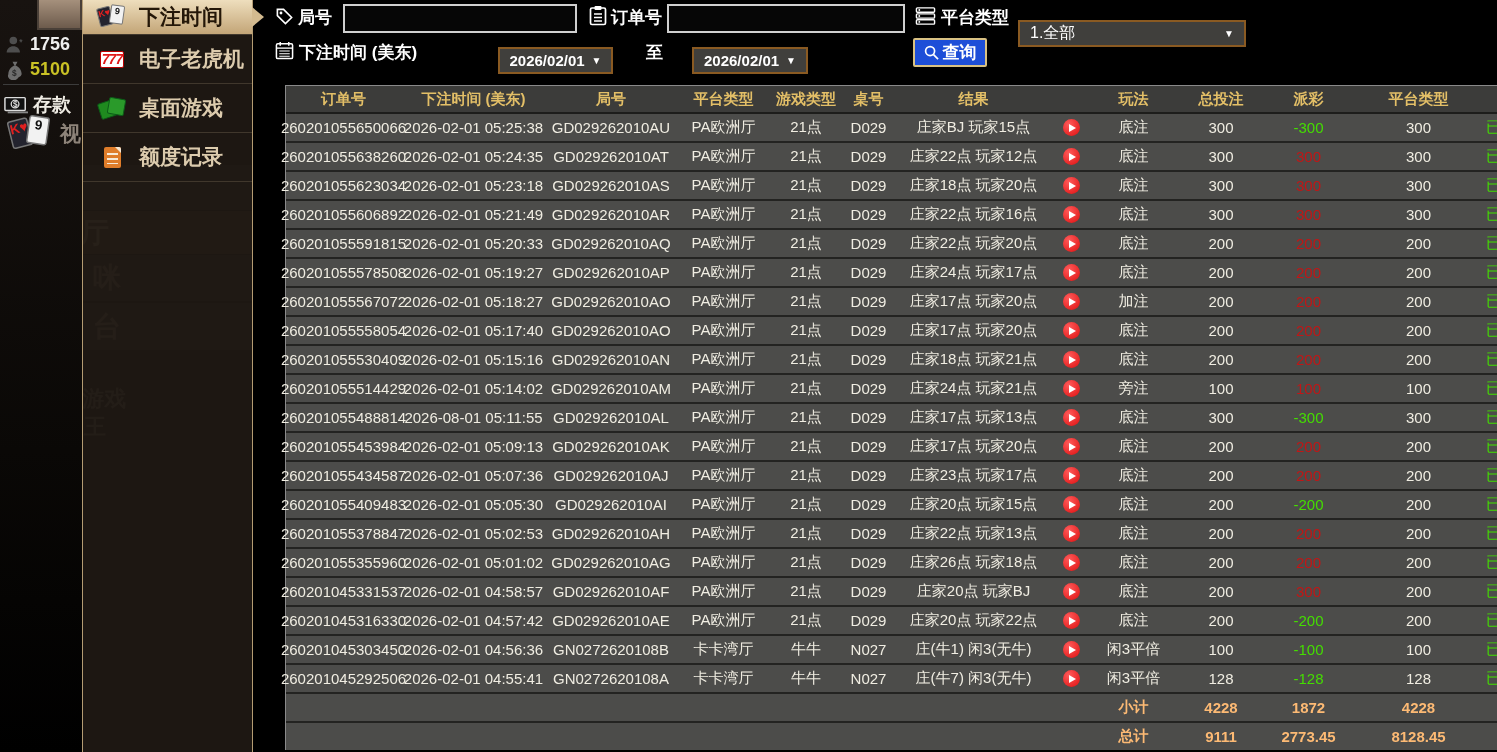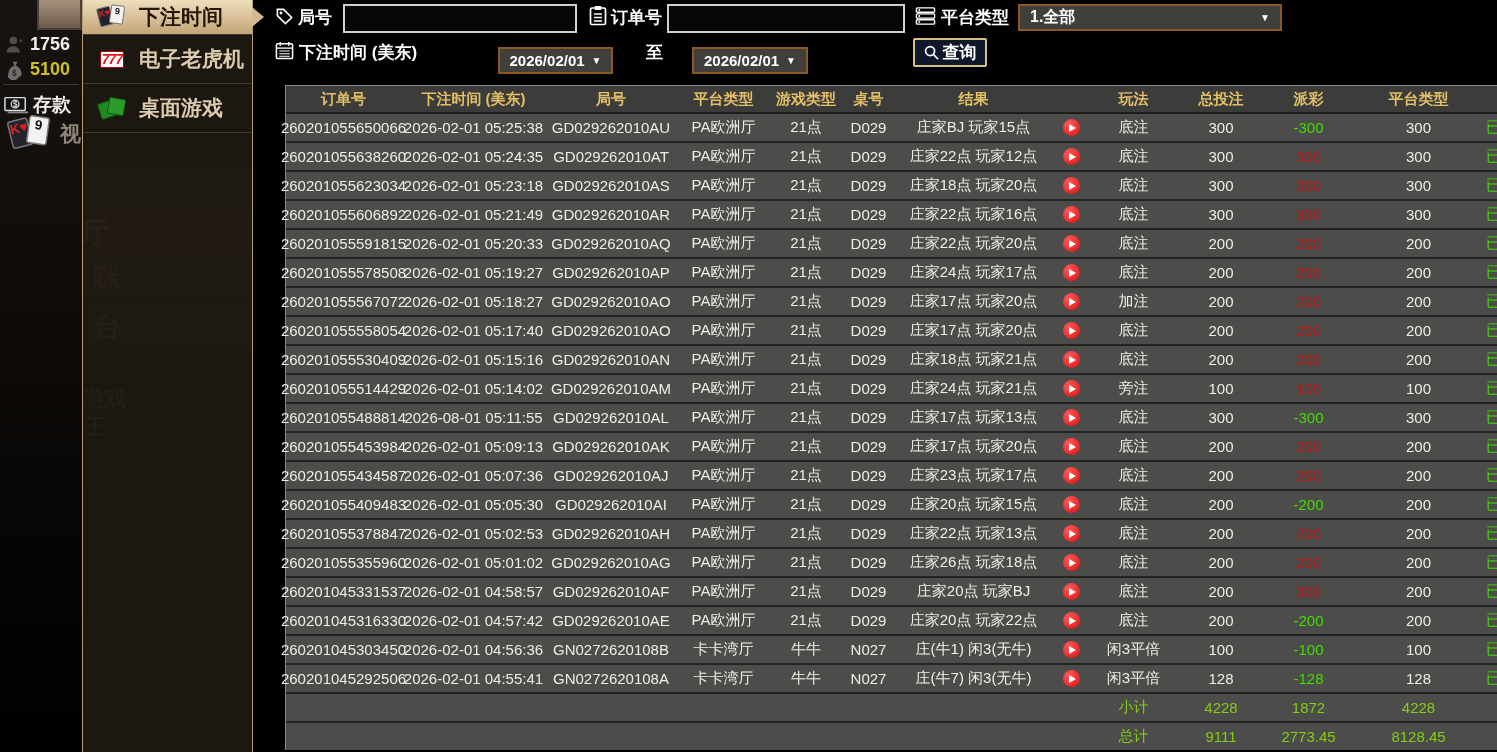--- a/index.html
+++ b/index.html
@@ -53,34 +53,34 @@
   .main{position:absolute;left:253px;top:0;width:1244px;height:752px;z-index:5;}
   .flabel{position:absolute;color:#fff;font-weight:bold;font-size:17px;white-space:nowrap;}
   .ficon{position:absolute;}
   .tinput{position:absolute;top:4px;height:25px;background:#060606;border:2px solid #cfcfcf;box-sizing:content-box;
           color:#fff;font-size:15px;padding:0 6px;outline:none;}
   .dsel{position:absolute;height:27px;background:#403f3c;border:2px solid #8a5a22;box-sizing:border-box;
         color:#fff;font-weight:bold;font-size:15px;display:flex;align-items:center;cursor:pointer;}
   .dsel .caret{font-size:10px;margin-left:7px;}
   .dsel.center{justify-content:center;margin-top:8px;}
   .dsel.between{justify-content:space-between;padding:0 10px;font-weight:normal;font-size:16px;}
-  .qbtn{position:absolute;left:660px;top:38px;width:74px;height:29px;background:#0f172a;border:2px solid #d9c183;
+  .qbtn{position:absolute;left:660px;top:38px;width:74px;height:29px;background:#1d4ed8;border:2px solid #d9c183;
         box-sizing:border-box;border-radius:2px;color:#fff;font-weight:bold;font-size:17px;
         display:flex;align-items:center;justify-content:center;gap:4px;cursor:pointer;}
   
   .btable{position:absolute;left:32px;top:85px;width:1262px;border-left:1px solid #8a8a8a;border-top:1px solid #8a8a8a;}
   .tr{display:grid;grid-template-columns:115px 145px 130px 95px 70px 55px 155px 40px 85px 90px 85px 135px 60px;
       background:#4c4c4a;border-bottom:2px solid #232321;}
   .tr.head{background:#3c3c3a;border-bottom:2px solid #1d1d1b;}
   .td{height:27px;display:flex;align-items:center;justify-content:center;font-size:15px;color:#f0ede2;white-space:nowrap;overflow:visible;}
   .tr.head .td{height:26px;color:#e3bf67;font-weight:bold;}
   .td.pos{color:#c11616;}
   .td.neg{color:#44dd00;}
   .td.status{justify-content:flex-start;color:#44dd00;}
-  .tr.total .td{color:#84cc16;font-weight:normal;}
+  .tr.total .td{color:#fdba74;font-weight:bold;}
   .tr.total{border-bottom:2px solid #232321;}
   .tr.total:last-child{border-bottom:none;}
   .play{width:17px;height:17px;border-radius:50%;background:radial-gradient(circle at 35% 30%,#ff5a5a,#dd0f0f);position:relative;cursor:pointer;}
   .play::after{content:"";position:absolute;left:6px;top:4.5px;border-left:7px solid #fff;border-top:4px solid transparent;border-bottom:4px solid transparent;}
   svg{display:block;}
 </style>
 </head>
 <body>
 
 <div class="ghost">
@@ -160,20 +160,26 @@
       </div>
       <div class="menu-item">
         <span class="mi-icon">
           <span class="tgi">
             <i></i>
             <i></i>
           </span>
         </span>
         <span>桌面游戏</span>
       </div>
+      <div class="menu-item">
+        <span class="mi-icon">
+          <span class="doci"></span>
+        </span>
+        <span>额度记录</span>
+      </div>
     </div>
 </div>
 
 <div class="main">
 
   <span class="ficon" style="left:22px;top:7px;">
     <svg width="19" height="19" viewBox="0 0 20 20">
         <path d="M2.5 2.5h6.5l8.5 8.5-6.5 6.5-8.5-8.5z" fill="none" stroke="#fff" stroke-width="1.7"></path>
         <circle cx="6.3" cy="6.3" r="1.5" fill="#fff"></circle>
       </svg>
@@ -193,21 +199,21 @@
     <svg width="21" height="20" viewBox="0 0 22 20">
         <rect x="1.5" y="1.5" width="19" height="4.5" rx="1" fill="none" stroke="#fff" stroke-width="1.5"></rect>
         <rect x="1.5" y="7.75" width="19" height="4.5" rx="1" fill="none" stroke="#fff" stroke-width="1.5"></rect>
         <rect x="1.5" y="14" width="19" height="4.5" rx="1" fill="none" stroke="#fff" stroke-width="1.5"></rect>
         <circle cx="4.5" cy="3.7" r="1" fill="#fff"></circle>
         <circle cx="4.5" cy="10" r="1" fill="#fff"></circle>
         <circle cx="4.5" cy="16.2" r="1" fill="#fff"></circle>
       </svg>
   </span>
   <span class="flabel" style="left:688px;top:6px;">平台类型</span>
-  <div class="dsel between" style="left:765px;top:4px;width:264px;font-weight:bold;">
+  <div class="dsel between" style="left:765px;top:20px;width:228px;">
     <span>1.全部</span>
     <span class="caret">▼</span>
   </div>
 
   <span class="ficon" style="left:22px;top:41px;">
     <svg width="19" height="19" viewBox="0 0 20 20">
         <rect x="1.5" y="3" width="17" height="15.5" rx="1.5" fill="none" stroke="#fff" stroke-width="1.6"></rect>
         <path d="M1.5 7.5h17" stroke="#fff" stroke-width="1.4"></path>
         <path d="M5.5 1v4M14.5 1v4" stroke="#fff" stroke-width="1.6"></path>
         <path d="M4.5 10.5h11M4.5 13.5h11M4.5 16h11" stroke="#fff" stroke-width="1.1"></path>

